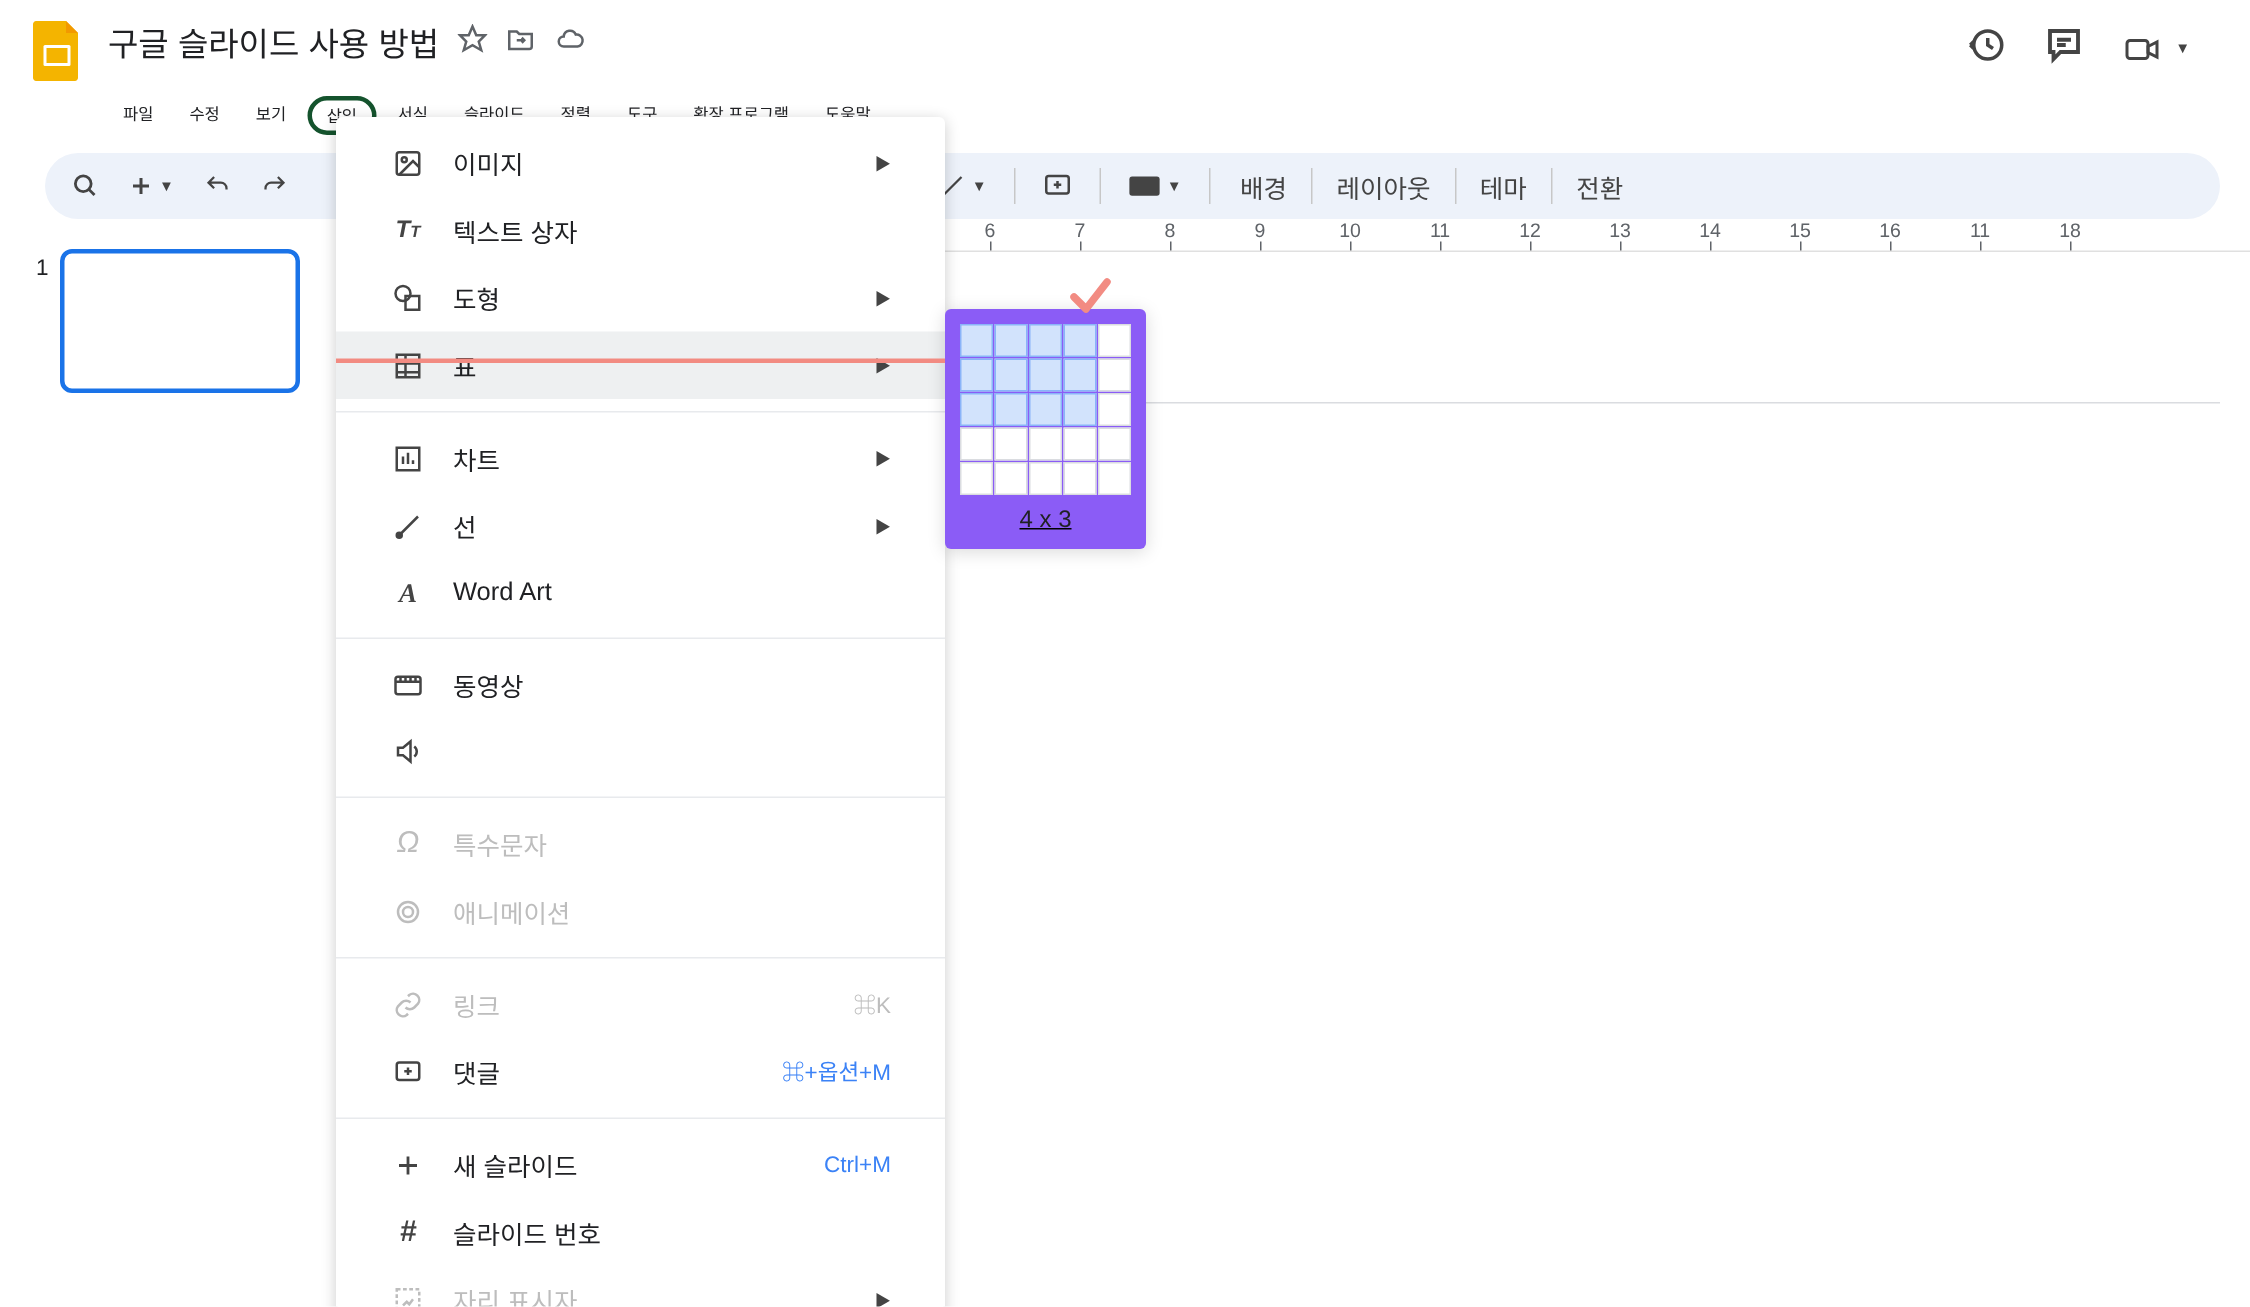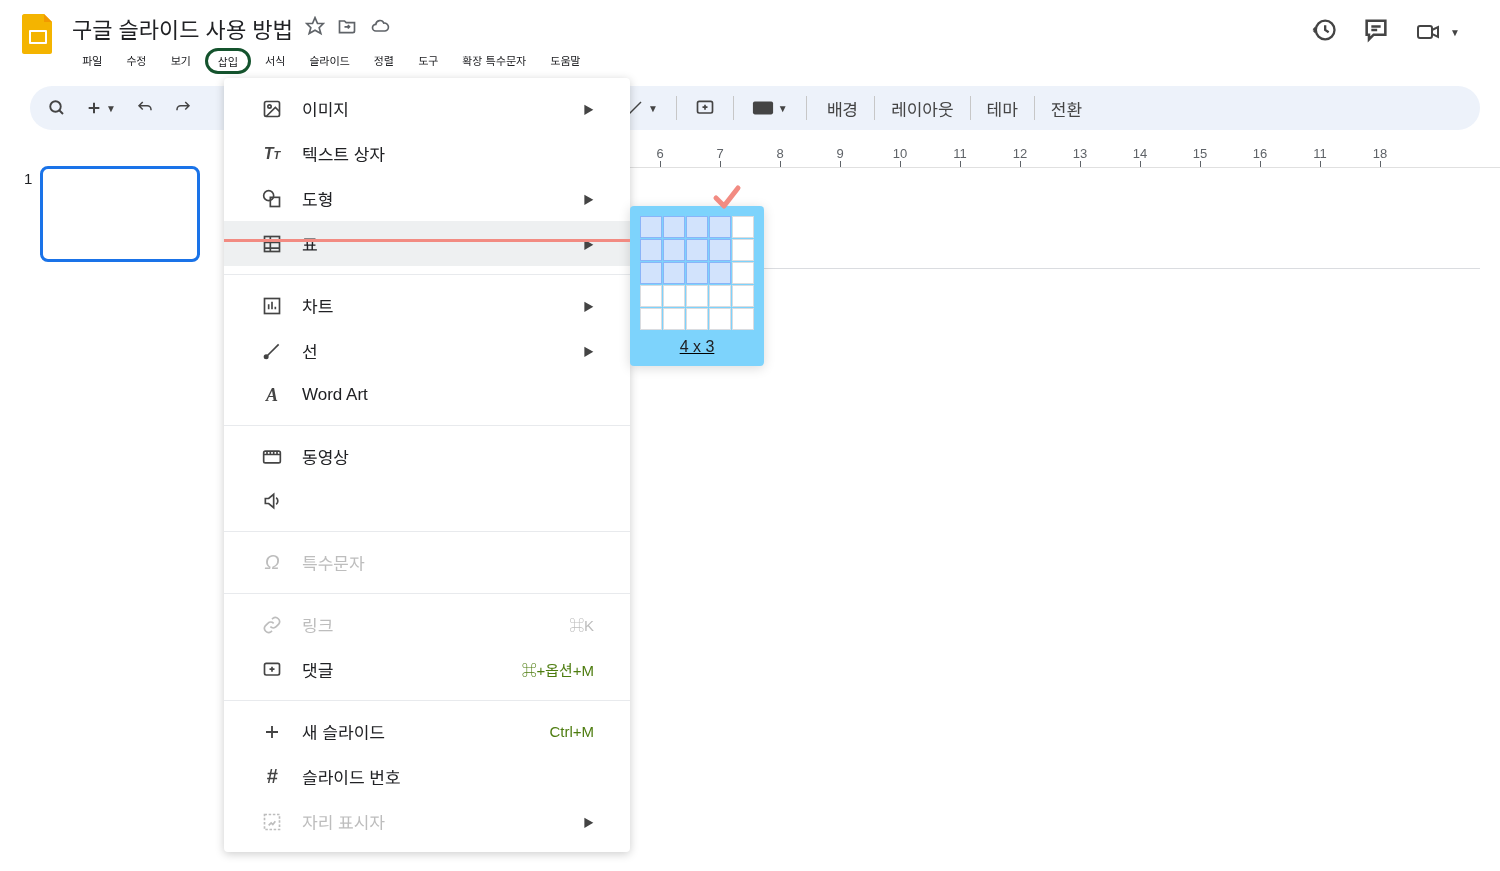--- a/index.html
+++ b/index.html
@@ -2,21 +2,21 @@
 <html><head>
 <meta charset="utf-8">
 <style>
 * { margin: 0; padding: 0; box-sizing: border-box; }
 body { font-family: Arial, "Noto Sans KR", sans-serif; background: #fff; overflow: hidden; width: 1500px; height: 871px; position: relative; }
 
 
 .header { display: flex; align-items: flex-start; padding: 12px 20px 0 20px; gap: 16px; }
 .logo { width: 36px; height: 44px; flex-shrink: 0; }
 .title-area { flex: 1; }
-.title-row { display: flex; align-items: center; gap: 12px; margin-bottom: 4px; }
+.title-row { display: flex; align-items: center; gap: 12px; margin-bottom: 20px; }
 .doc-title { font-size: 22px; color: #202124; font-weight: 400; }
 .title-icon { color: #5f6368; cursor: pointer; }
 .menubar { display: flex; gap: 4px; }
 .menubar-item { font-size: 11px; color: #202124; padding: 4px 10px; border-radius: 4px; cursor: pointer; }
 .menubar-item.highlighted { border: 3px solid #14532d; border-radius: 14px; padding: 2px 10px; }
 .header-actions { display: flex; gap: 24px; align-items: center; padding-top: 4px; padding-right: 20px; }
 .header-action-icon { color: #444; cursor: pointer; }
 
 
 .toolbar { display: flex; align-items: center; background: #edf2fa; border-radius: 50px; margin: 12px 20px 0 30px; padding: 6px 10px; height: 44px; gap: 4px; }
@@ -27,27 +27,27 @@
 
 
 .dropdown { position: absolute; left: 224px; top: 78px; width: 406px; background: #fff; box-shadow: 0 2px 10px rgba(0,0,0,0.2); border-radius: 4px; padding: 8px 0; z-index: 100; }
 .menu-item { display: flex; align-items: center; padding: 10px 36px; font-size: 17px; color: #202124; cursor: pointer; position: relative; }
 .menu-item.hover { background: #eef0f1; }
 .menu-item.disabled { color: #bdbdbd; }
 .menu-icon { width: 24px; height: 24px; display: flex; align-items: center; justify-content: center; margin-right: 18px; color: #444; flex-shrink: 0; font-style: italic; }
 .menu-item.disabled .menu-icon { color: #bdbdbd; }
 .menu-label { flex: 1; }
 .menu-arrow { color: #444; font-size: 11px; }
-.menu-shortcut { color: #4d7c0f; font-size: 15px; }
+.menu-shortcut { color: #3b82f6; font-size: 15px; }
 .menu-item.disabled .menu-shortcut { color: #bdbdbd; }
 .menu-sep { height: 1px; background: #e8eaed; margin: 8px 0; }
 .red-underline { position: absolute; left: 224px; top: 239px; width: 406px; height: 3px; background: #f28b82; z-index: 101; }
 
 
-.table-submenu { position: absolute; left: 630px; top: 206px; background: #7dd3fc; box-shadow: 0 2px 12px rgba(0,0,0,0.15); border-radius: 4px; padding: 10px; z-index: 100; text-decoration: underline; }
+.table-submenu { position: absolute; left: 630px; top: 206px; background: #8b5cf6; box-shadow: 0 2px 12px rgba(0,0,0,0.15); border-radius: 4px; padding: 10px; z-index: 100; text-decoration: underline; }
 .table-grid { display: grid; grid-template-columns: repeat(5, 22px); grid-template-rows: repeat(5, 22px); gap: 1px; }
 .table-cell { width: 22px; height: 22px; border: 1px solid #dadce0; background: #fff; }
 .table-cell.sel { background: #d2e3fc; border-color: #8ab4f8; }
 .table-dim { text-align: center; font-size: 16px; color: #202124; margin-top: 8px; }
 .checkmark { position: absolute; left: 712px; top: 184px; z-index: 102; }
 
 
 .ruler { position: absolute; left: 630px; top: 146px; right: 0; height: 22px; background: #fff; display: flex; font-size: 13px; color: #5f6368; border-bottom: 1px solid #e0e0e0; }
 .ruler-tick { width: 60px; text-align: center; position: relative; }
 .ruler-tick::before { content: ''; position: absolute; bottom: 0; left: 50%; width: 1px; height: 6px; background: #5f6368; }
@@ -92,21 +92,21 @@
     </div>
     <div class="menubar" id="menubar">
         <div class="menubar-item">파일</div>
         <div class="menubar-item">수정</div>
         <div class="menubar-item">보기</div>
         <div class="menubar-item highlighted">삽입</div>
         <div class="menubar-item">서식</div>
         <div class="menubar-item">슬라이드</div>
         <div class="menubar-item">정렬</div>
         <div class="menubar-item">도구</div>
-        <div class="menubar-item">확장 특수문자</div>
+        <div class="menubar-item">확장 프로그램</div>
         <div class="menubar-item">도움말</div>
       </div>
   </div>
   <div class="header-actions">
     <span class="header-action-icon">
       <svg width="28" height="28" viewBox="0 0 24 24" fill="none" stroke="currentColor" stroke-width="2">
           <circle cx="13" cy="12" r="8"></circle>
           <path d="M13 8v4l3 2M3 12l2-2m-2 2l2 2"></path>
         </svg>
     </span>
@@ -288,20 +288,29 @@
         </svg>
       </span>
     </div>
     <div class="menu-sep"></div>
     <div class="menu-item disabled">
       <span class="menu-icon">
         <span style="font-size:20px;">Ω</span>
       </span>
       <span class="menu-label">특수문자</span>
     </div>
+    <div class="menu-item disabled">
+      <span class="menu-icon">
+        <svg width="20" height="20" viewBox="0 0 24 24" fill="none" stroke="currentColor" stroke-width="2">
+          <circle cx="12" cy="12" r="4"></circle>
+          <circle cx="12" cy="12" r="8"></circle>
+        </svg>
+      </span>
+      <span class="menu-label">애니메이션</span>
+    </div>
     <div class="menu-sep"></div>
     <div class="menu-item disabled">
       <span class="menu-icon">
         <svg width="20" height="20" viewBox="0 0 24 24" fill="none" stroke="currentColor" stroke-width="2">
           <path d="M10 14a5 5 0 0 0 7 0l3-3a5 5 0 0 0-7-7l-1 1M14 10a5 5 0 0 0-7 0l-3 3a5 5 0 0 0 7 7l1-1"></path>
         </svg>
       </span>
       <span class="menu-label">링크</span>
       <span class="menu-shortcut">⌘K</span>
     </div>

